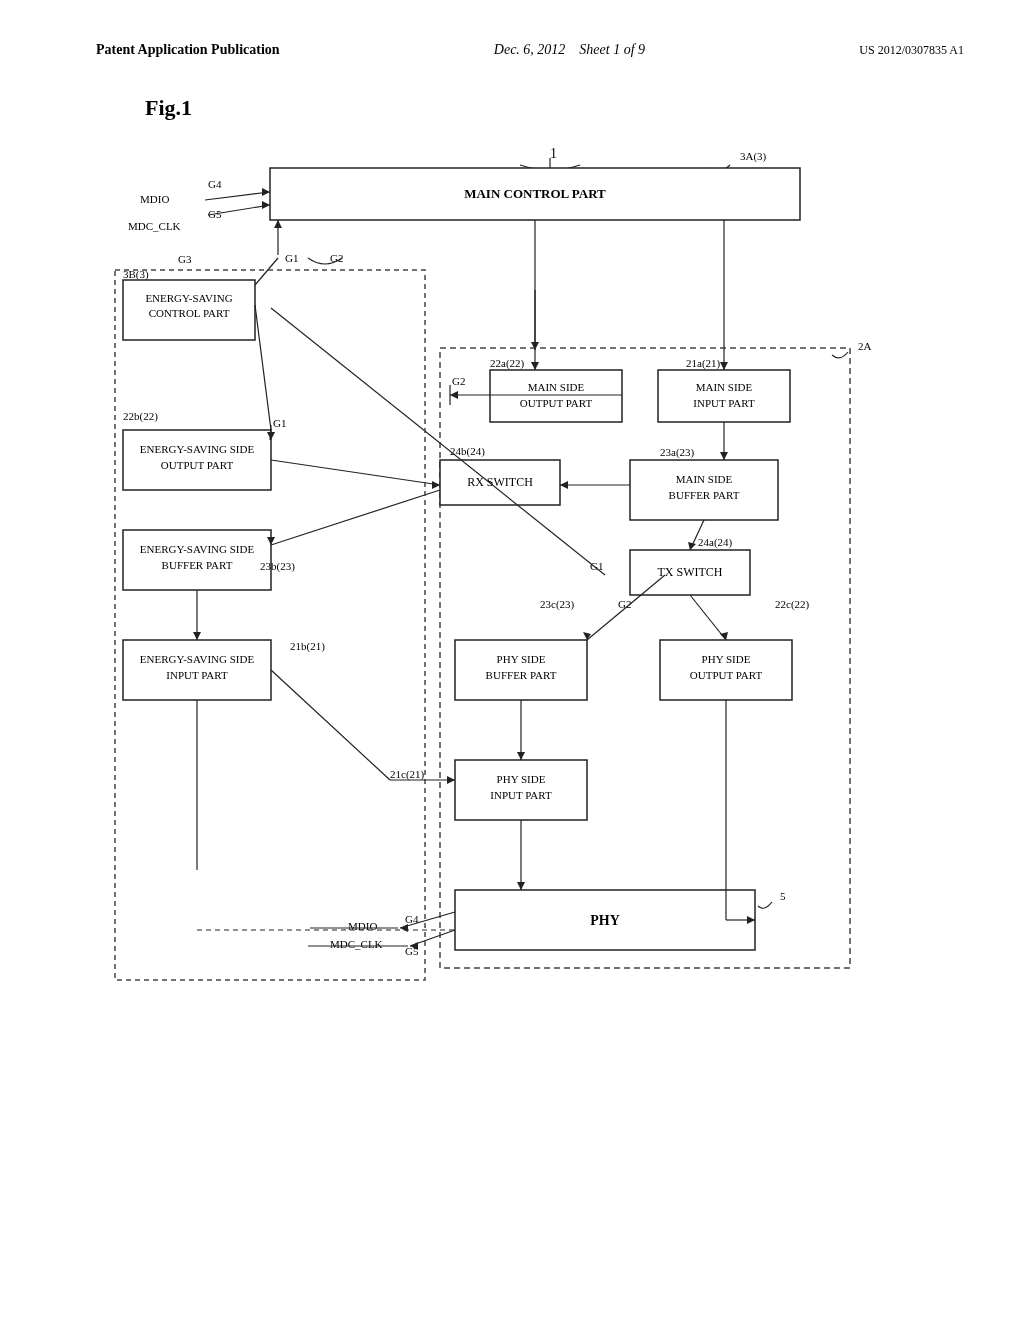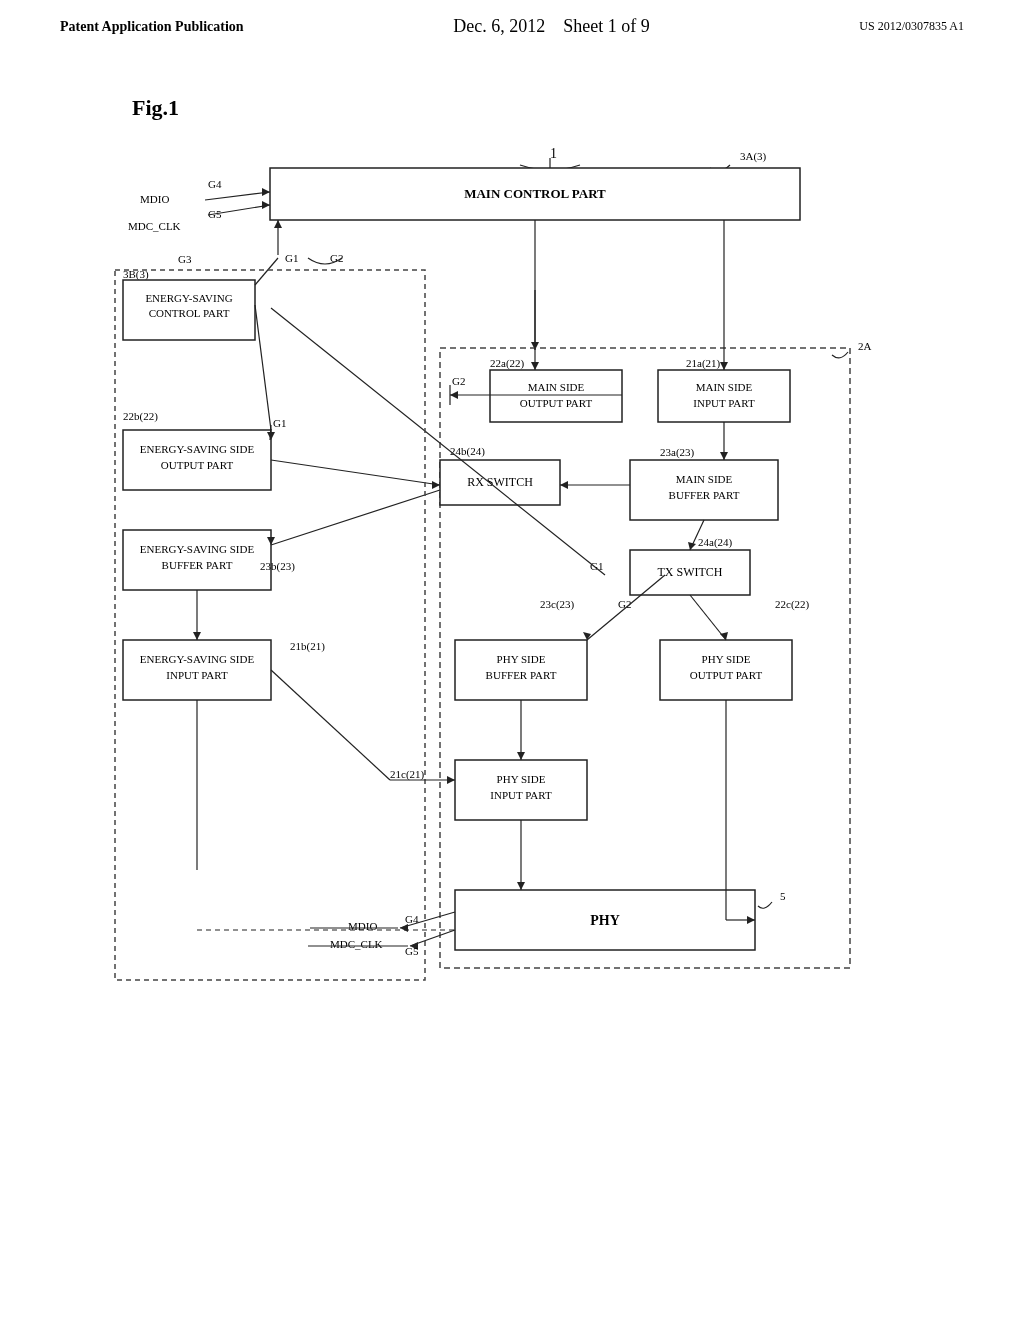--- a/index.html
+++ b/index.html
@@ -9,32 +9,33 @@
       background: #fff;
       font-family: 'Times New Roman', Times, serif;
       position: relative;
       overflow: hidden;
     }
 
     .page-header {
       display: flex;
       justify-content: space-between;
       align-items: center;
-      padding: 16px 60px 10px 60px;
+      padding: 42px 60px 10px 60px;
       font-size: 14px;
+      margin-left: 36px;
     }
 
     .header-left { font-weight: bold; font-size: 14px; }
-    .header-center { font-size: 18px; }
+    .header-center { font-size: 14px; font-style: italic; }
     .header-right { font-size: 12px; }
 
     .fig-label {
       position: absolute;
       top: 95px;
-      left: 132px;
+      left: 145px;
       font-size: 22px;
       font-weight: bold;
     }
 
     
     .diagram {
       position: absolute;
       top: 130px;
       left: 60px;
       width: 900px;

